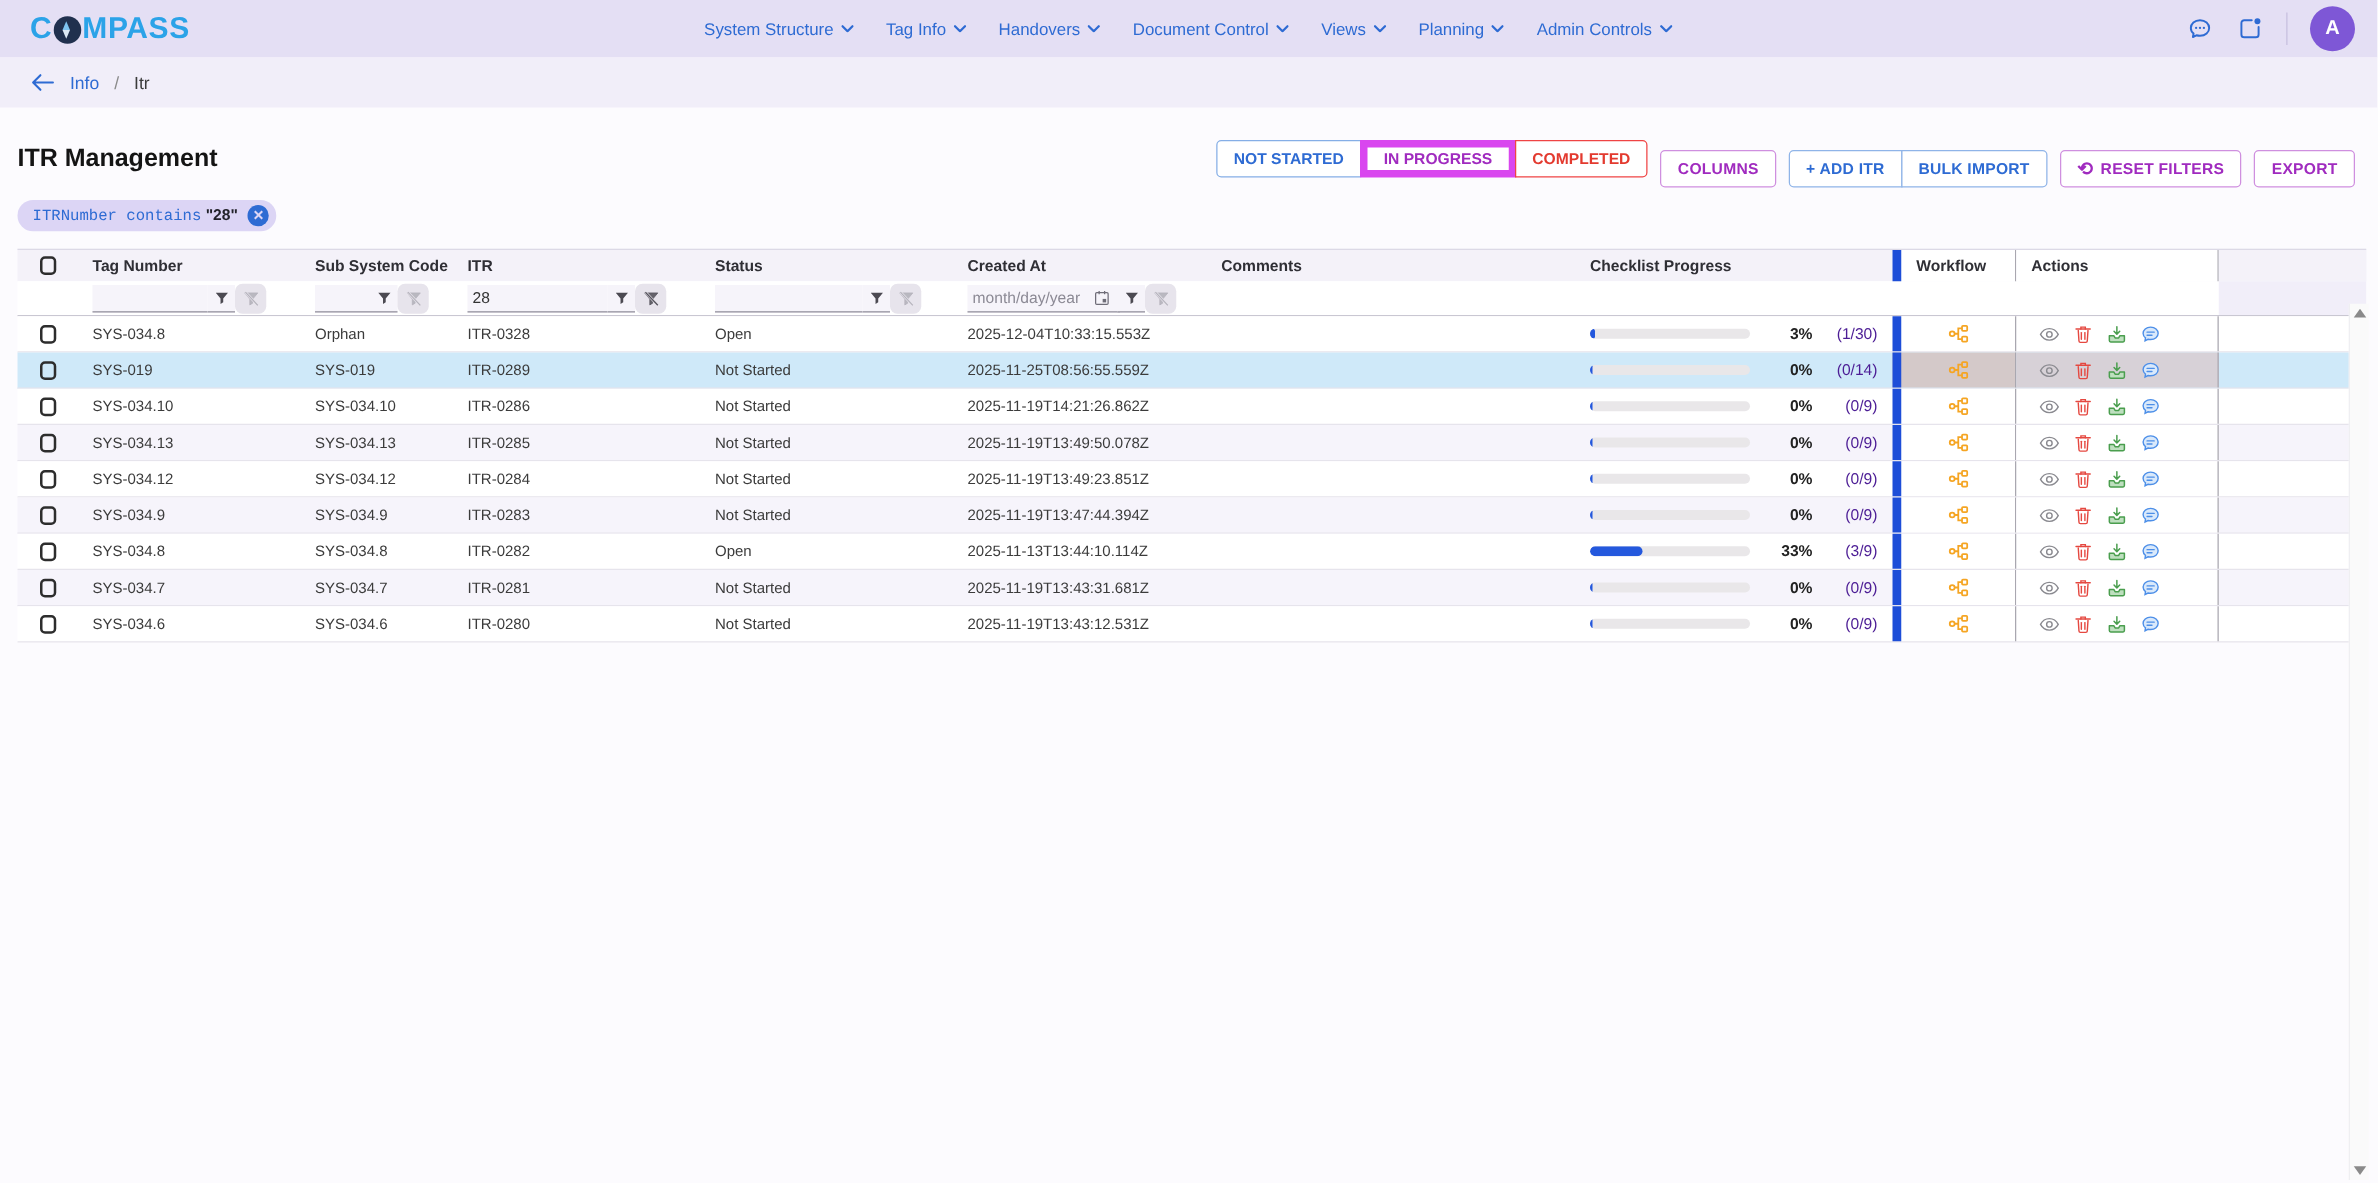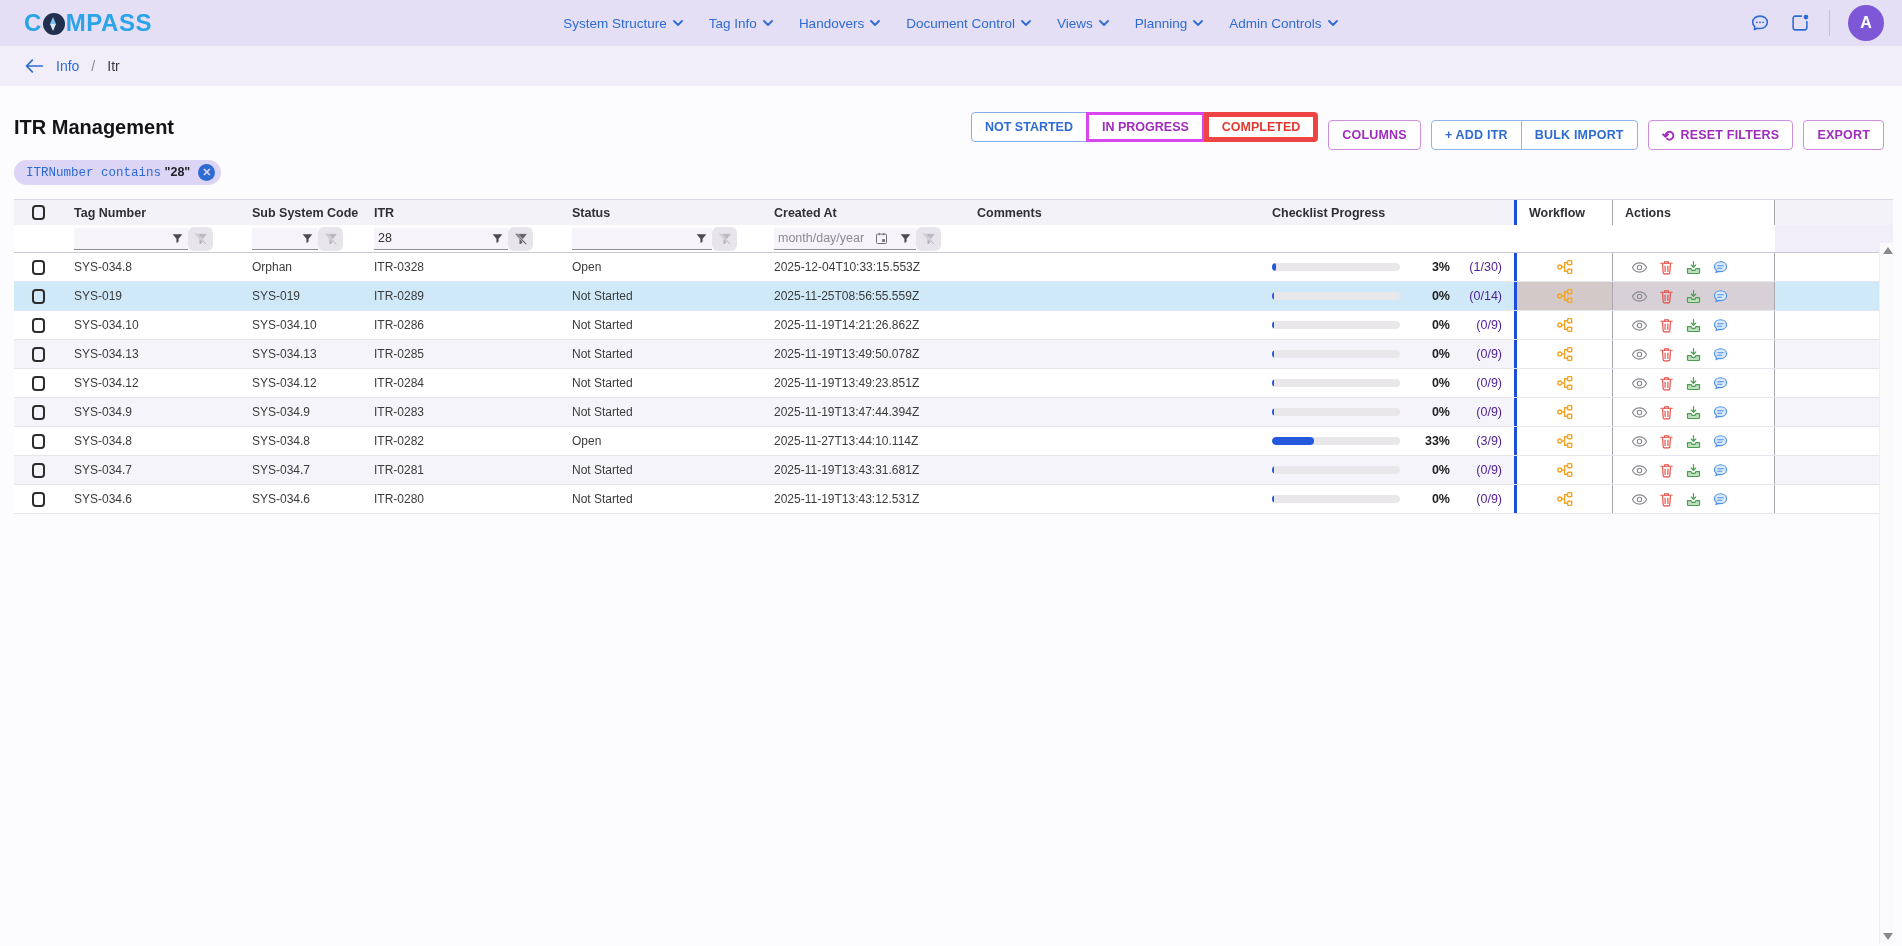--- a/index.html
+++ b/index.html
@@ -57,22 +57,22 @@
   .page-title { font-size:20px; font-weight:700; color:#141414; }
   .toolbar { margin-left:auto; display:flex; align-items:center; gap:10px; }
   .btn {
     height:30px; background:#fff; border-radius:4px; padding:0 13px;
     font-size:12.5px; font-weight:700; letter-spacing:.2px;
     display:flex; align-items:center; gap:6px; cursor:pointer; white-space:nowrap;margin-top:16px;
   }
   .seg-group { display:flex; }
   .seg { height:30px; background:#fff; padding:0 13px; font-size:12.5px; font-weight:700; display:flex; align-items:center; cursor:pointer; }
   .seg-blue   { color:#2e6bd3; border:1px solid #85aee6; border-radius:4px 0 0 4px; }
-  .seg-purple { color:#a02bbf; border:3px solid #d946ef; margin-left:-1px; }
-  .seg-red    { color:#e33a2f; border:5px solid #ef4444; border-radius:0 4px 4px 0; margin-left:-1px; }
+  .seg-purple { color:#a02bbf; border:6px solid #d946ef; margin-left:-1px; }
+  .seg-red    { color:#e33a2f; border:1px solid #ef4444; border-radius:0 4px 4px 0; margin-left:-1px; }
   .btn-purple { color:#a02bbf; border:1px solid #cf8fdf; }
   .btn-blue   { color:#2e6bd3; border:1px solid #8fb4e8; }
   .grp-blue { display:flex; }
   .grp-blue .btn { border:1px solid #8fb4e8; }
   .grp-blue .btn:first-child { border-radius:4px 0 0 4px; }
   .grp-blue .btn:last-child  { border-radius:0 4px 4px 0; margin-left:-1px; }
   .reset-icon { font-size:15px; line-height:1; color:#a02bbf; }
 
   
   .chip-row { margin:10px 0 0 14px; }
@@ -94,21 +94,21 @@
 
   .col-check    { width:48px;  display:flex; justify-content:center; align-items:center; }
   .col-tag      { width:178px; padding-left:12px; }
   .col-sub      { width:122px; padding-left:12px; }
   .col-itr      { width:198px; padding-left:12px; }
   .col-status   { width:202px; padding-left:12px; }
   .col-created  { width:203px; padding-left:12px; }
   .col-comments { width:295px; padding-left:12px; }
   .col-progress { width:254px; padding-left:12px; display:flex; align-items:center; }
   .col-workflow { width:99px;  display:flex; justify-content:center; align-items:center;
-                  border-left:3px solid #1d4ed8; border-right:1px solid #a9a7b0; align-self:stretch; }
+                  border-left:7px solid #1d4ed8; border-right:1px solid #a9a7b0; align-self:stretch; }
   .col-actions  { width:162px; padding-left:18px; display:flex; align-items:center; gap:10px;
                   border-right:1px solid #a9a7b0; align-self:stretch; }
   .col-trail    { flex:1; align-self:stretch; }
 
   .thead { height:26px; background:#f4f2f9; border-top:1px solid #dcd9e6; font-weight:700; font-size:12.5px; color:#2f2f35; }
   .thead .col-workflow, .thead .col-actions { background:#fff; justify-content:flex-start; padding-left:12px; }
   .thead .col-trail { background:#f4f2f9; }
 
   .tfilter { height:28px; background:#fff; border-bottom:1px solid #c9c7d2; }
   .tfilter .col-trail { background:#f1eef9; }
@@ -681,21 +681,21 @@
     </div>
   </div>
       <div class="tr">
     <div class="col-check">
           <div class="checkbox"></div>
         </div>
     <div class="col-tag">SYS-034.8</div>
     <div class="col-sub">SYS-034.8</div>
     <div class="col-itr">ITR-0282</div>
     <div class="col-status">Open</div>
-    <div class="col-created">2025-11-27T13:44:10.114Z</div>
+    <div class="col-created">2025-11-13T13:44:10.114Z</div>
     <div class="col-comments"></div>
     <div class="col-progress">
       <div class="pbar">
             <div class="pbar-fill" style="width: 42px;"></div>
           </div>
       <span class="p-pct">33%</span>
       <span class="p-frac">(3/9)</span>
     </div>
     <div class="col-workflow">
       <svg class="wf-icon" viewBox="0 0 24 24">

